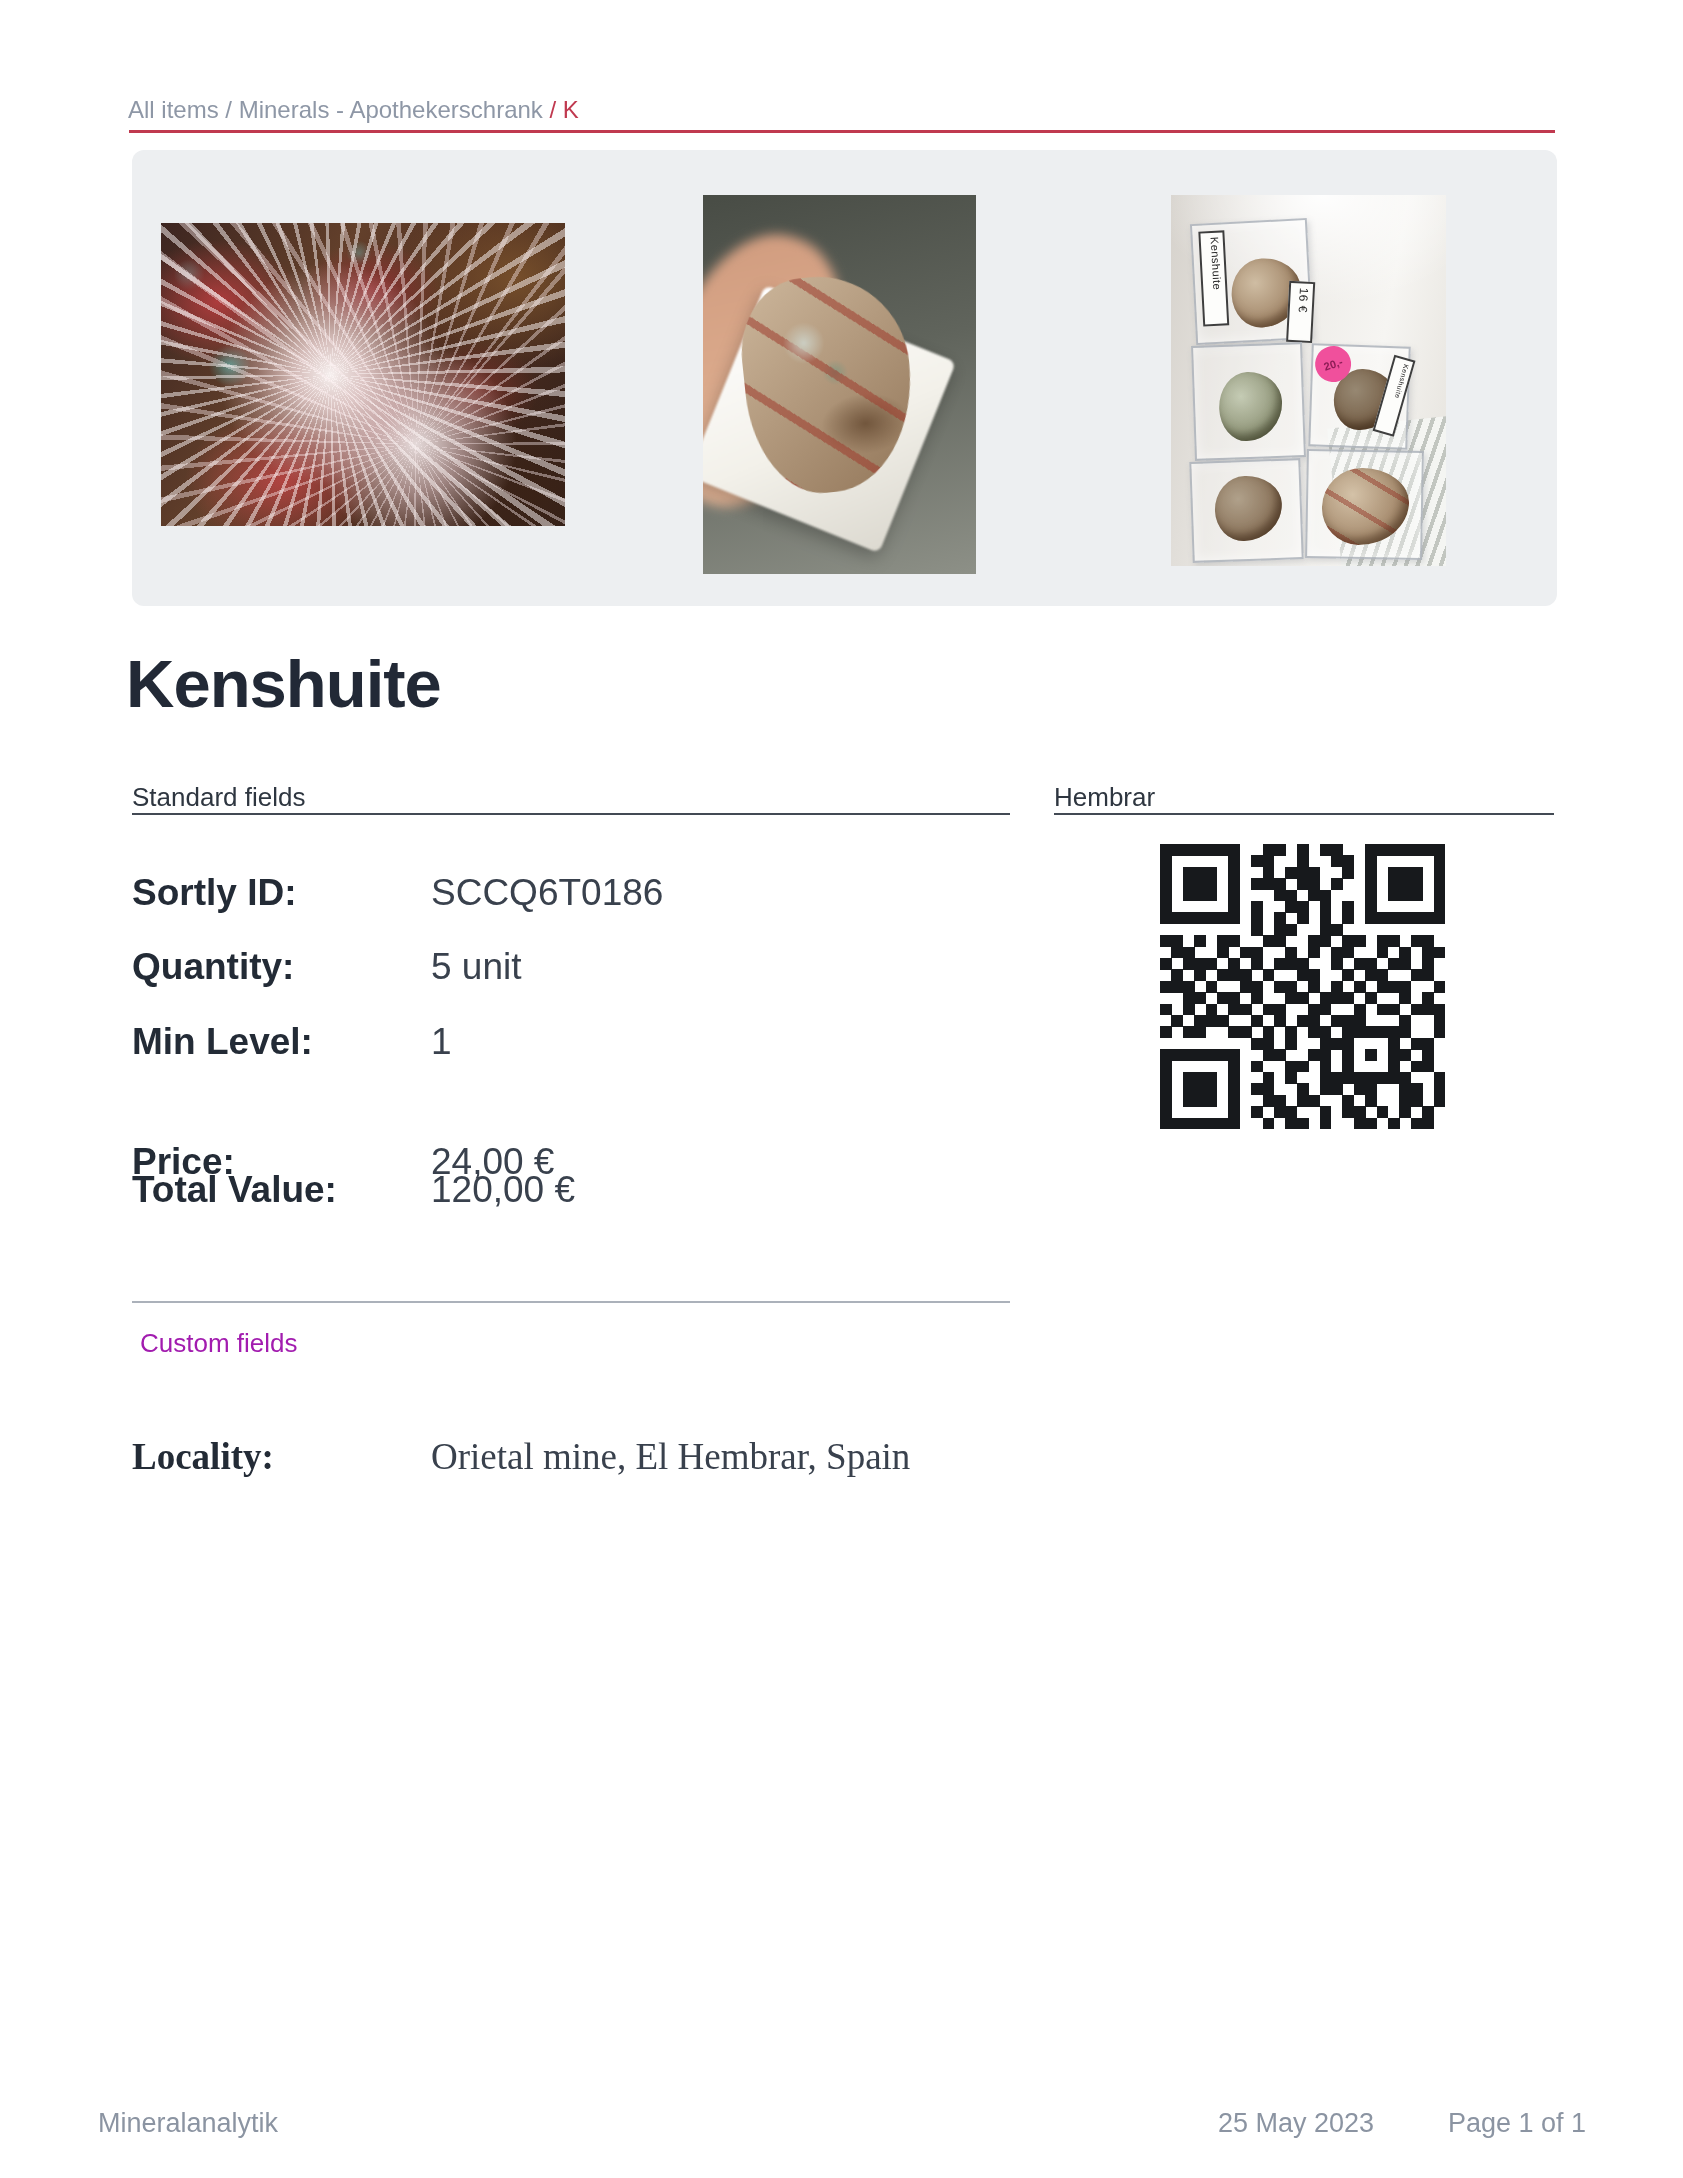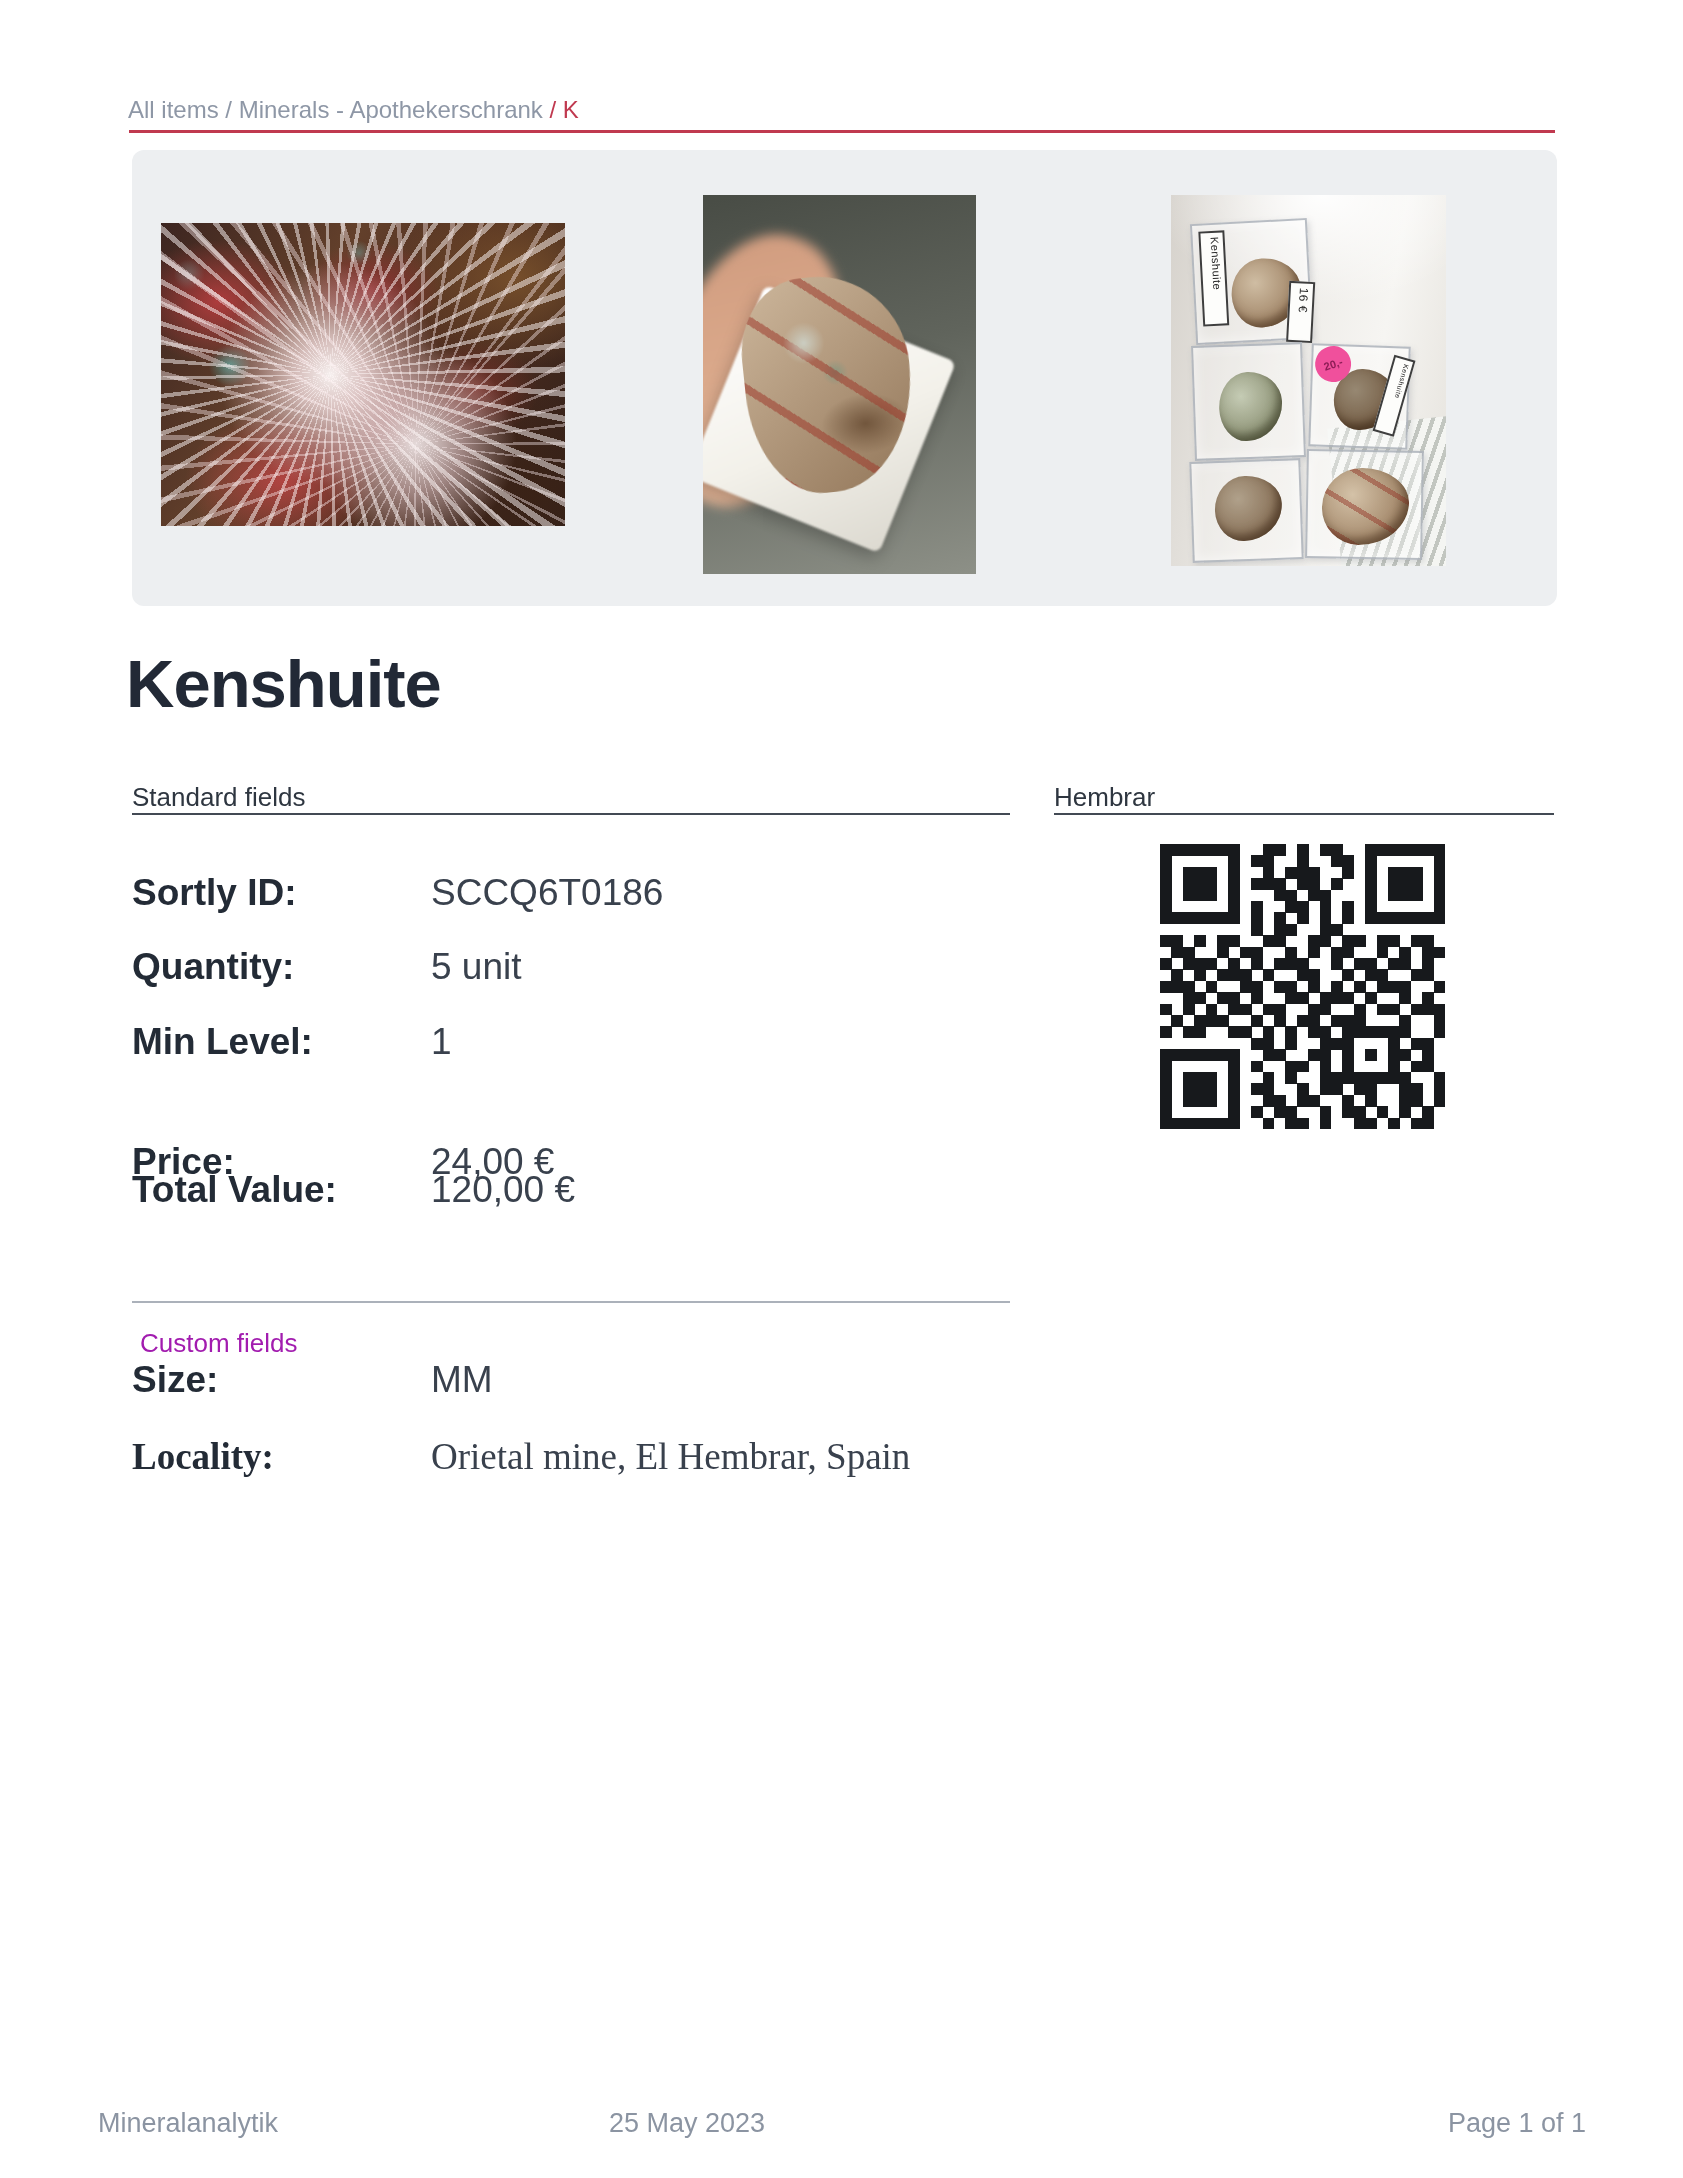--- a/index.html
+++ b/index.html
@@ -110,21 +110,21 @@
   #row-size{top:1357px;} #row-loc{top:1434px;font-family:Liberation Serif, serif;}
 
   
   #qr-wrap{position:absolute;left:1160px;top:844px;width:285px;height:285px;}
   #qr-code{width:100%;height:100%;shape-rendering:crispEdges;}
   #qr-code rect{fill:#17191c;}
 
   
   .foot{position:absolute;top:2108px;font-size:27px;color:#8b94a2;}
   #f-left{left:98px;}
-  #f-center{left:0;width:1374px;text-align:center;}
+  #f-center{left:0;width:1374px;text-align:right;}
   #f-right{right:97px;}
 </style>
 </head>
 <body>
 
 <div class="page">
 
   <div class="breadcrumb"><span>All items / Minerals - Apothekerschrank </span><span class="current">/ K</span></div>
   <div class="rule-accent"></div>
 
@@ -531,24 +531,20 @@
         <rect x="18" y="24" width="1.04" height="1.04"></rect>
         <rect x="20" y="24" width="1.04" height="1.04"></rect>
         <rect x="22" y="24" width="1.04" height="1.04"></rect>
         <rect x="23" y="24" width="1.04" height="1.04"></rect>
       </svg>
   </div>
 
   <div class="section-heading" id="cus-head">Custom fields</div>
   <div class="section-rule" id="cus-rule"></div>
 
-  <div class="frow" id="row-size">
-    <span class="lbl">Size:</span>
-    <span class="val">MM</span>
-  </div>
   <div class="frow" id="row-loc">
     <span class="lbl">Locality:</span>
     <span class="val">Orietal mine, El Hembrar, Spain</span>
   </div>
 
   <div class="foot" id="f-center">25 May 2023</div>
   <div class="foot" id="f-left">Mineralanalytik</div>
   <div class="foot" id="f-right">Page 1 of 1</div>
 
 </div>

